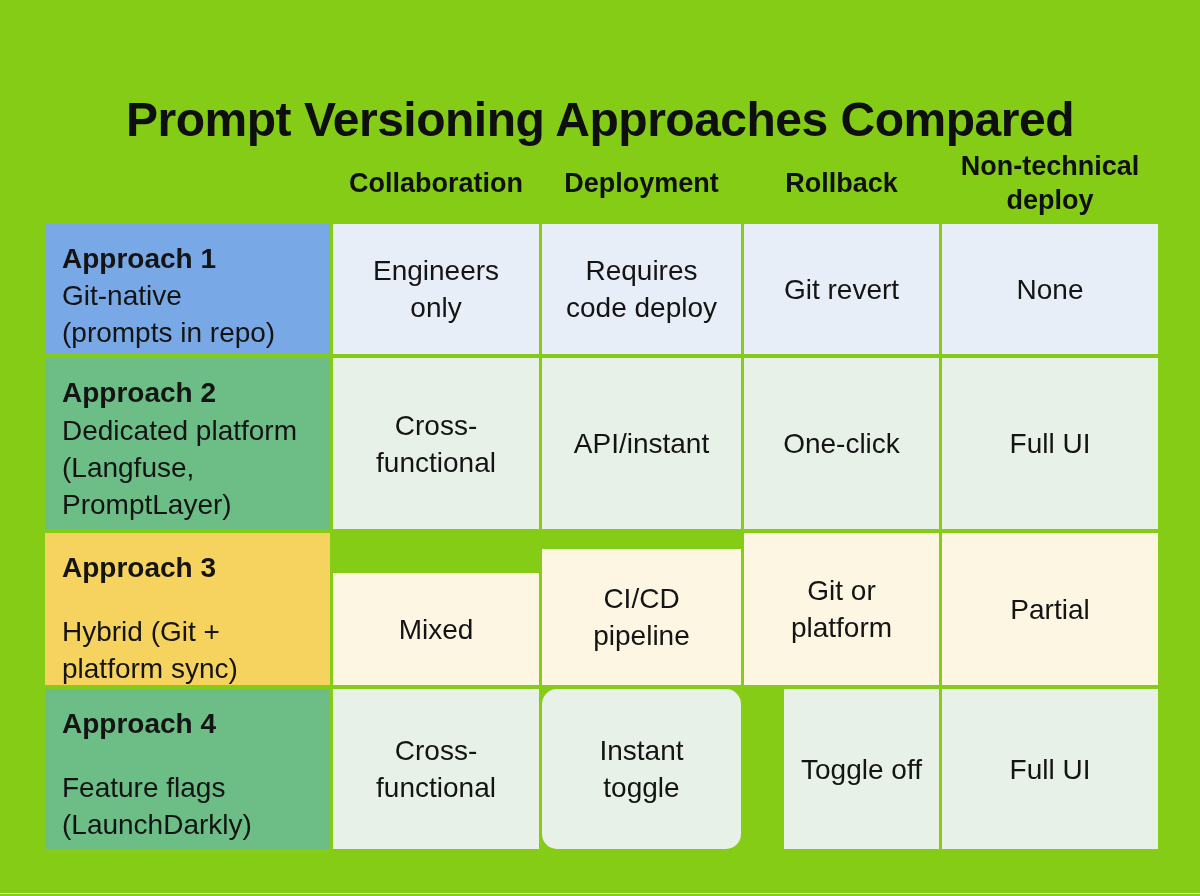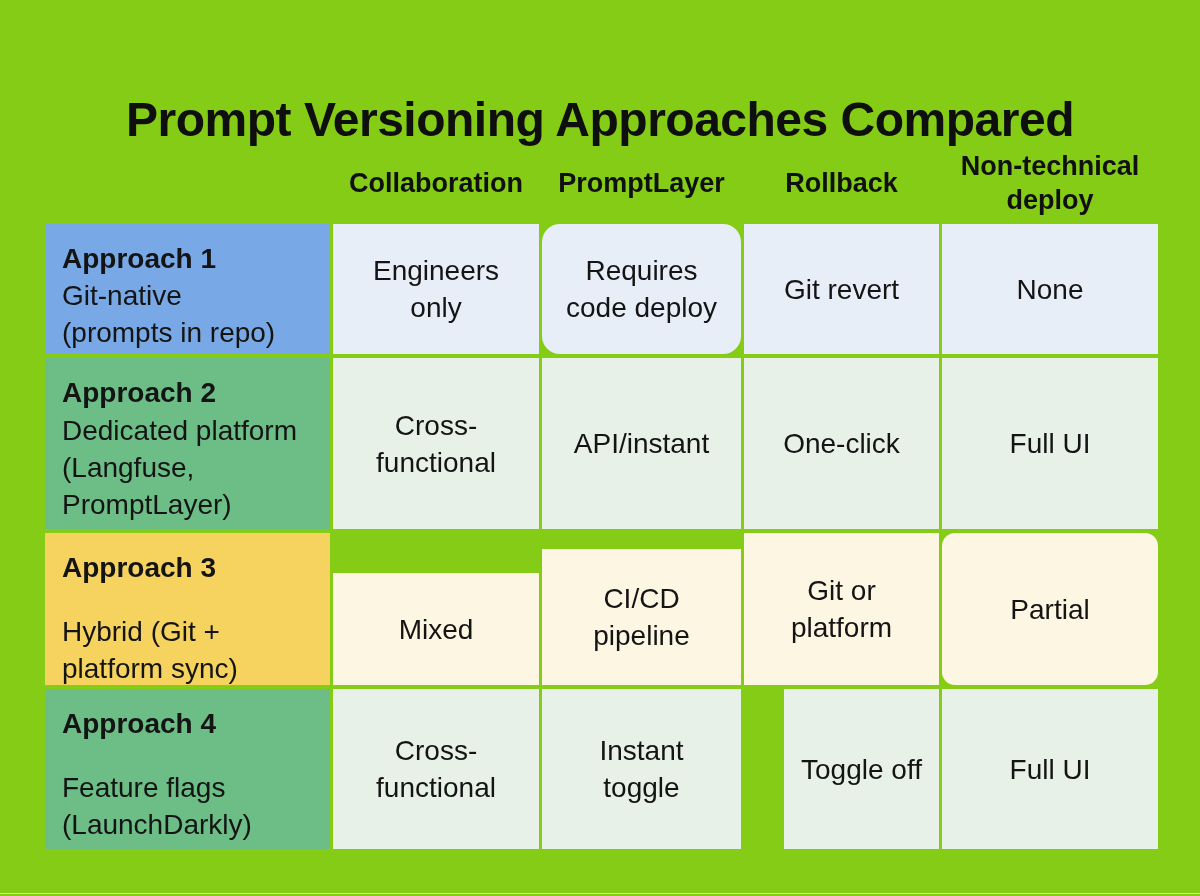--- a/index.html
+++ b/index.html
@@ -80,33 +80,33 @@
 <body>
 
 <div class="page">
 
   <h1 class="title">Prompt Versioning Approaches Compared</h1>
 
   <div class="table">
 
     <div class="cell corner"></div>
     <div class="cell colhead">Collaboration</div>
-    <div class="cell colhead">PromptLayer</div>
+    <div class="cell colhead">Deployment</div>
     <div class="cell colhead">Rollback</div>
     <div class="cell colhead">Non-technical
 deploy</div>
 
     <div class="cell rowhead" style="background-color: rgb(120, 168, 229);">
       <div class="rowhead-name">Approach 1</div>
       <div class="rowhead-desc">Git-native
 (prompts in repo)</div>
     </div>
     <div class="cell data" style="background-color: rgb(232, 238, 248);">Engineers
 only</div>
-    <div class="cell data" style="background-color: rgb(232, 238, 248); border-radius: 18px;">Requires
+    <div class="cell data" style="background-color: rgb(232, 238, 248);">Requires
 code deploy</div>
     <div class="cell data" style="background-color: rgb(232, 238, 248);">Git revert</div>
     <div class="cell data" style="background-color: rgb(232, 238, 248);">None</div>
 
     <div class="cell rowhead" style="background-color: rgb(108, 189, 134);">
       <div class="rowhead-name">Approach 2</div>
       <div class="rowhead-desc">Dedicated platform
 (Langfuse,
 PromptLayer)</div>
     </div>
@@ -119,30 +119,30 @@
     <div class="cell rowhead" style="background-color: rgb(246, 211, 95); gap: 27px;">
       <div class="rowhead-name">Approach 3</div>
       <div class="rowhead-desc">Hybrid (Git +
 platform sync)</div>
     </div>
     <div class="cell data" style="background-color: rgb(253, 246, 227); margin-top: 40px;">Mixed</div>
     <div class="cell data" style="background-color: rgb(253, 246, 227); margin-top: 16px;">CI/CD
 pipeline</div>
     <div class="cell data" style="background-color: rgb(253, 246, 227);">Git or
 platform</div>
-    <div class="cell data" style="background-color: rgb(253, 246, 227); border-radius: 13px;">Partial</div>
+    <div class="cell data" style="background-color: rgb(253, 246, 227);">Partial</div>
 
     <div class="cell rowhead" style="background-color: rgb(108, 189, 134);">
       <div class="rowhead-name">Approach 4</div>
       <div class="rowhead-desc">Feature flags
 (LaunchDarkly)</div>
     </div>
     <div class="cell data" style="background-color: rgb(231, 241, 232);">Cross-
 functional</div>
-    <div class="cell data" style="background-color: rgb(231, 241, 232);">Instant
+    <div class="cell data" style="background-color: rgb(231, 241, 232); border-radius: 15px;">Instant
 toggle</div>
     <div class="cell data" style="background-color: rgb(231, 241, 232); margin-left: 40px;">Toggle off</div>
     <div class="cell data" style="background-color: rgb(231, 241, 232);">Full UI</div>
 
   </div>
 
   <div class="bottom-line"></div>
 
 </div>
 

